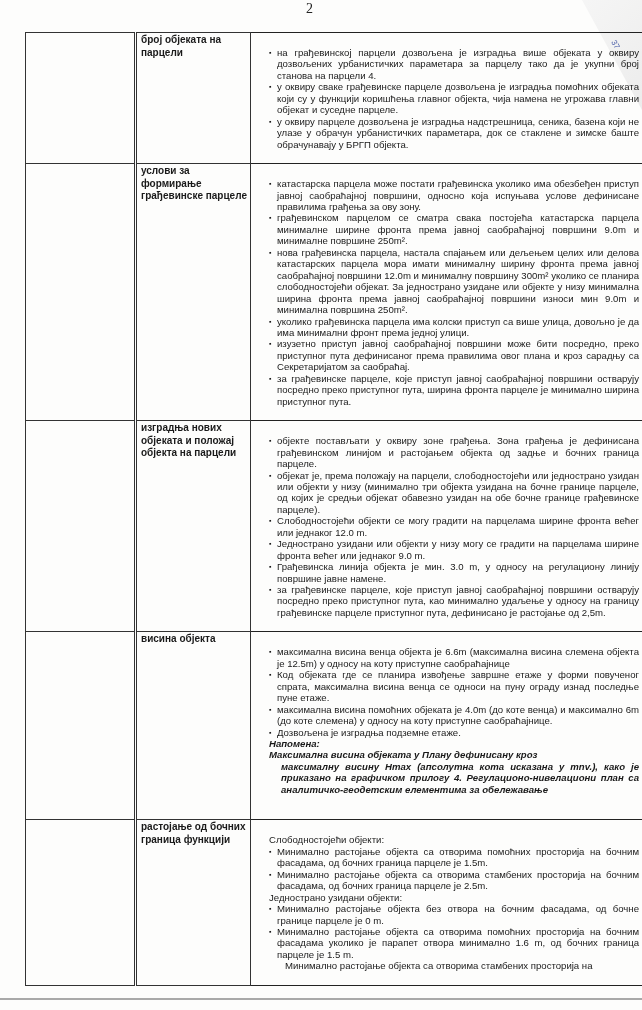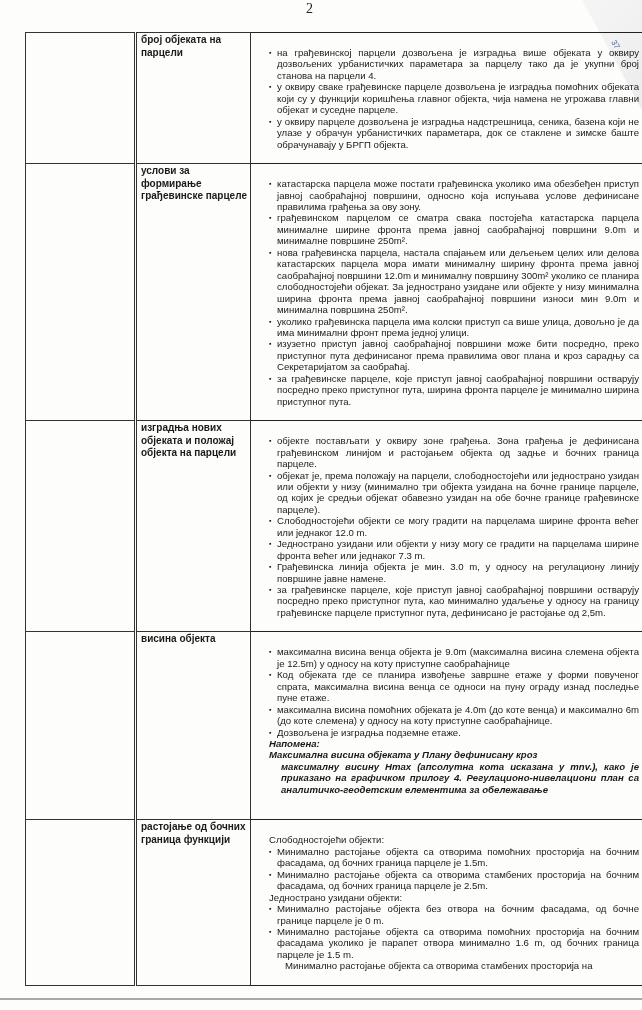--- a/index.html
+++ b/index.html
@@ -60,32 +60,32 @@
         </td>
       </tr>
       <tr class="r3">
         <td class="c1"></td>
         <td class="c2">изградња нових објеката и положај објекта на парцели</td>
         <td class="c3">
           <ul>
             <li>објекте постављати у оквиру зоне грађења. Зона грађења је дефинисана грађевинском линијом и растојањем објекта од задње и бочних граница парцеле.</li>
             <li>објекат је, према положају на парцели, слободностојећи или једнострано узидан или објекти у низу (минимално три објекта узидана на бочне границе парцеле, од којих је средњи објекат обавезно узидан на обе бочне границе грађевинске парцеле).</li>
             <li>Слободностојећи објекти се могу градити на парцелама ширине фронта већег или једнаког 12.0 m.</li>
-            <li>Једнострано узидани или објекти у низу могу се градити на парцелама ширине фронта већег или једнаког 7.3 m.</li>
+            <li>Једнострано узидани или објекти у низу могу се градити на парцелама ширине фронта већег или једнаког 9.0 m.</li>
             <li>Грађевинска линија објекта је мин. 3.0 m, у односу на регулациону линију површине јавне намене.</li>
             <li>за грађевинске парцеле, које приступ јавној саобраћајној површини остварују посредно преко приступног пута, као минимално удаљење у односу на границу грађевинске парцеле приступног пута, дефинисано је растојање од 2,5m.</li>
           </ul>
         </td>
       </tr>
       <tr class="r4">
         <td class="c1"></td>
         <td class="c2">висина објекта</td>
         <td class="c3">
           <ul>
-            <li>максимална висина венца објекта је 9.0m (максимална висина слемена објекта је 12.5m) у односу на коту приступне саобраћајнице</li>
+            <li>максимална висина венца објекта је 6.6m (максимална висина слемена објекта је 12.5m) у односу на коту приступне саобраћајнице</li>
             <li>Код објеката где се планира извођење завршне етаже у форми повученог спрата, максимална висина венца се односи на пуну ограду изнад последње пуне етаже.</li>
             <li>максимална висина помоћних објеката је 4.0m (до коте венца) и максимално 6m (до коте слемена) у односу на коту приступне саобраћајнице.</li>
             <li>Дозвољена је изградња подземне етаже.</li>
             <li class="plain italic" style="padding-left: 0px;">Напомена:</li>
             <li class="plain italic" style="padding-left: 0px;">Максимална висина објеката у Плану дефинисану кроз</li>
             <li class="plain italic indent" style="padding-left: 12px;">максималну висину Hmax (апсолутна кота исказана у mnv.), како је приказано на графичком прилогу 4. Регулационо-нивелациони план са аналитичко-геодетским елементима за обележавање</li>
           </ul>
         </td>
       </tr>
       <tr class="r5">

